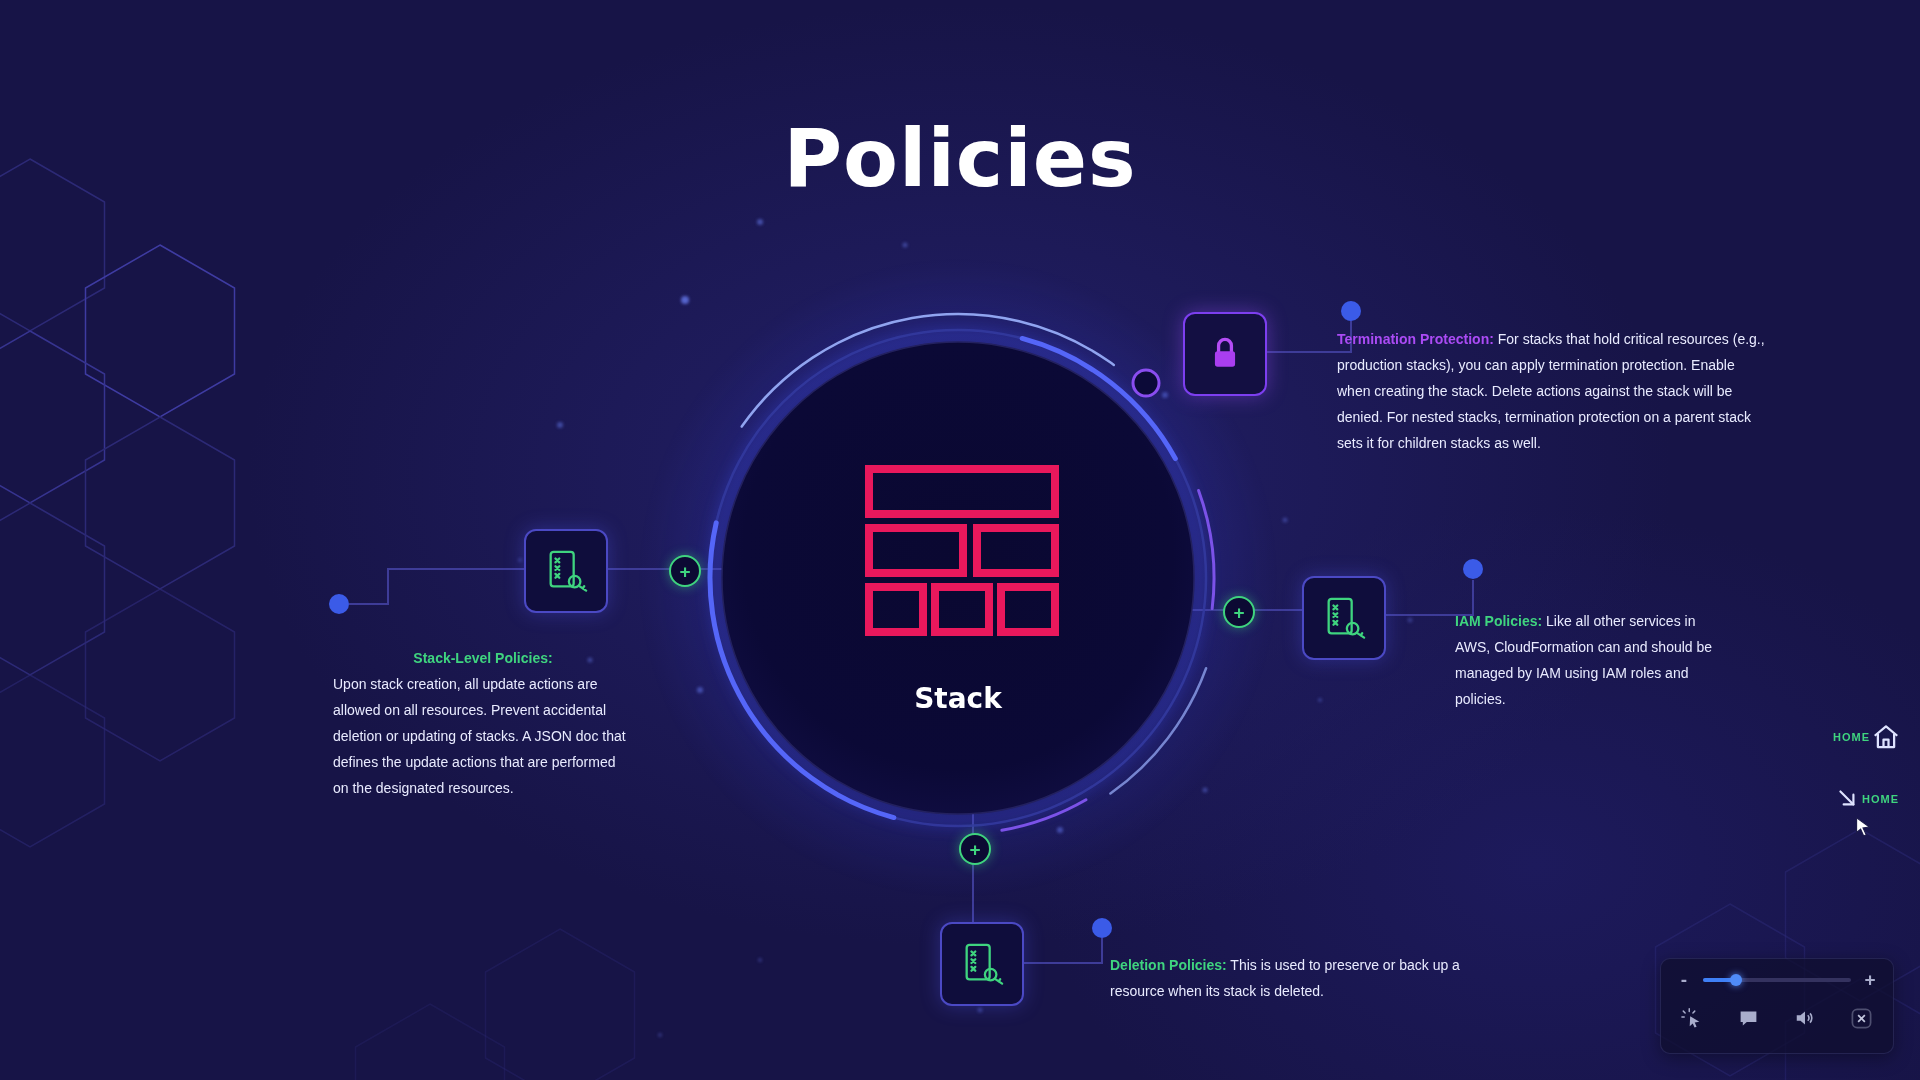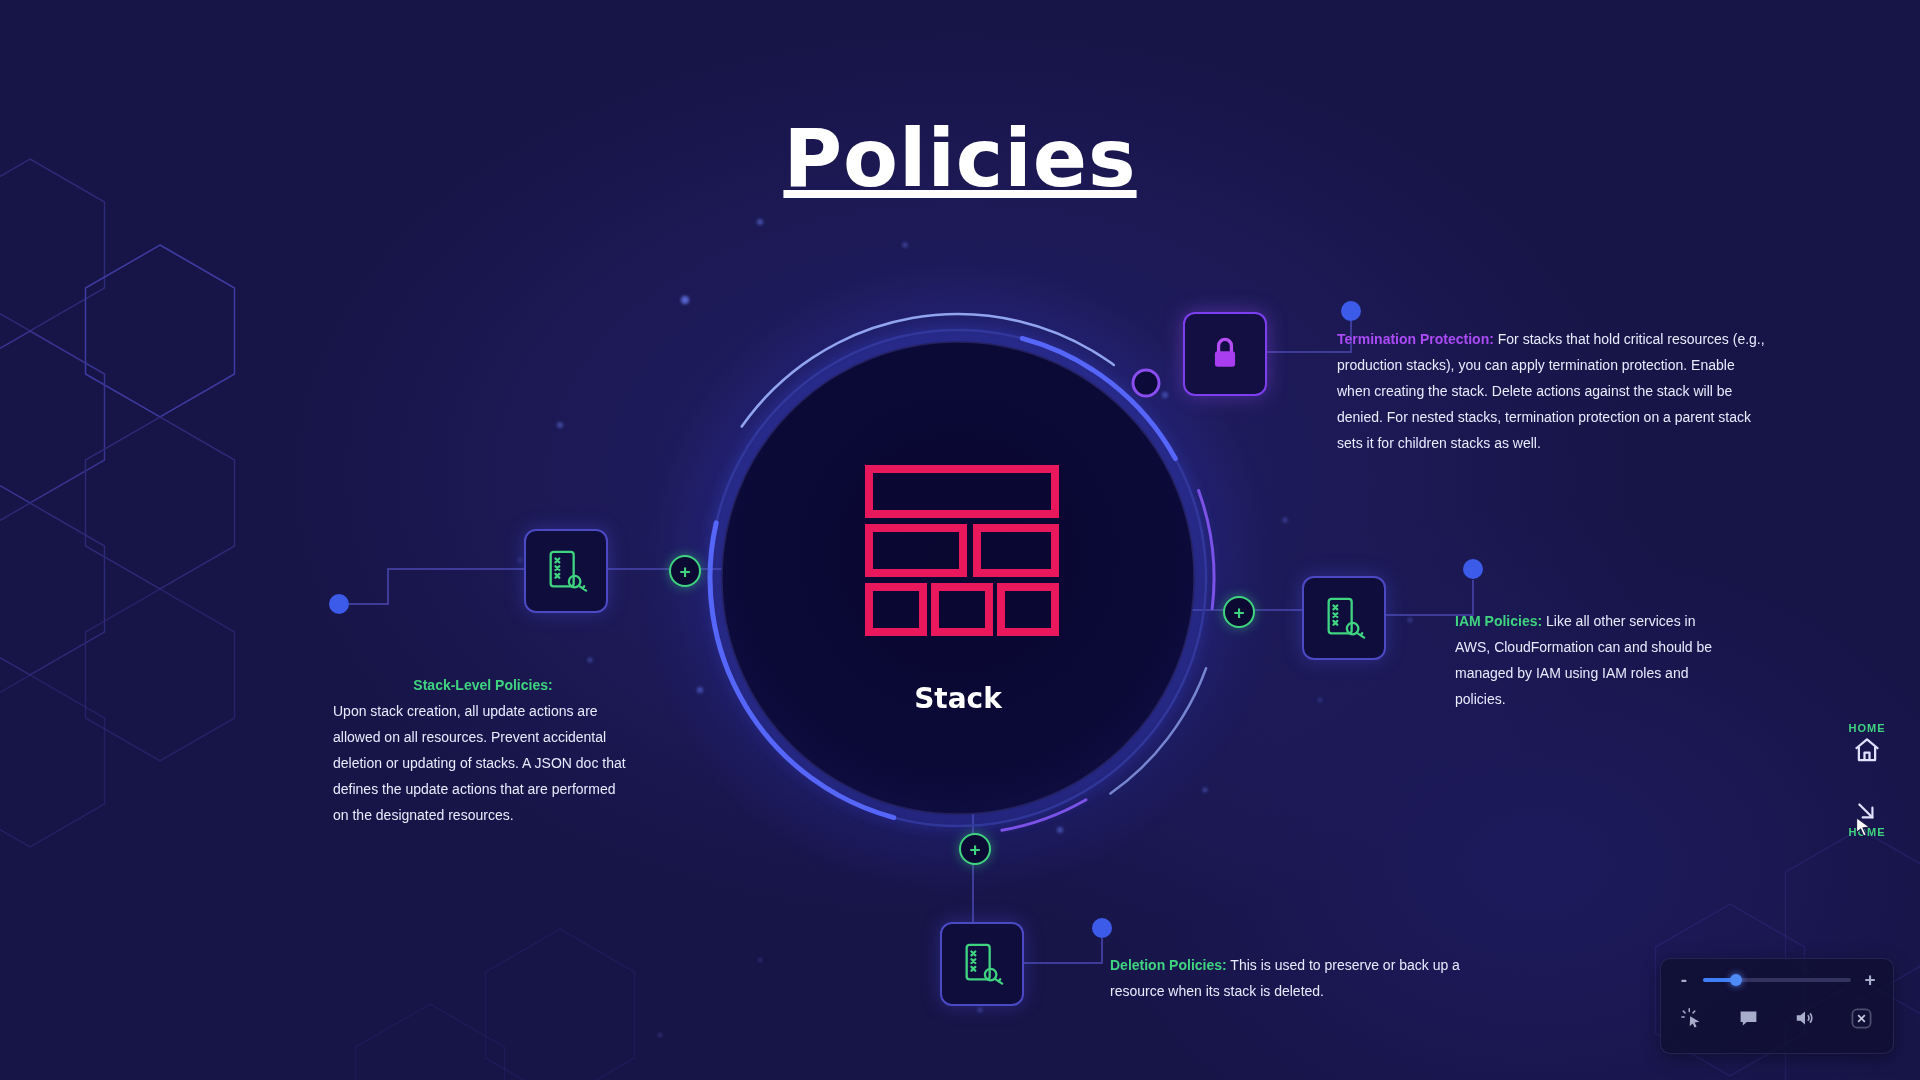--- a/index.html
+++ b/index.html
@@ -9,21 +9,21 @@
     background:
       radial-gradient(1150px 760px at 50% 44%, #232069 0%, rgba(35,32,105,0) 62%),
       radial-gradient(900px 650px at 80% 80%, #1d1a5c 0%, rgba(29,26,92,0) 55%),
       #171447;
   }
   svg{display:block}
   #scene{position:absolute;left:0;top:0;z-index:1}
 
   .page-title{
     position:absolute;left:0;top:112px;width:100%;text-align:center;z-index:5;
-    font-family:"DejaVu Sans",sans-serif;font-size:80px;font-weight:800;color:#ffffff;letter-spacing:1px;text-decoration:underline;
+    font-family:"DejaVu Sans",sans-serif;font-size:80px;font-weight:800;color:#ffffff;letter-spacing:1px;
   }
   .stack-label{
     position:absolute;left:858px;top:682px;width:200px;text-align:center;z-index:6;
     font-family:"DejaVu Sans",sans-serif;font-size:28px;font-weight:700;color:#ffffff;
   }
 
   .icon-box{
     position:absolute;width:80px;height:80px;border-radius:12px;z-index:6;
     background:#0f0d3c;border:2px solid #4b49c4;
     display:flex;align-items:center;justify-content:center;
@@ -37,28 +37,28 @@
     background:#0c0a33;border:2px solid #3fd47f;color:#3fd47f;
     display:flex;align-items:center;justify-content:center;
     font-size:19px;font-weight:700;line-height:1;
     box-shadow:0 0 12px rgba(63,212,127,.45);cursor:pointer;
   }
 
   .text-block{position:absolute;z-index:6;font-size:14px;line-height:26px;color:#e9ebff;}
   .text-block .label{font-weight:700;}
   .label.green{color:#3fd47f;text-align:center;}
   .label.purple{color:#ab4bf5;}
-  .label.block{display:block;margin-top:27px;}
+  .label.block{display:block;}
 
   .nav-rail{
     position:absolute;left:1828px;top:722px;width:78px;z-index:8;
     display:flex;flex-direction:column;align-items:center;gap:5px;
   }
   .nav-label{font-size:11px;font-weight:700;letter-spacing:1px;color:#3fd47f;}
-  .nav-btn{display:flex;flex-direction:column;align-items:center;gap:1px;cursor:pointer;}
+  .nav-btn{display:flex;flex-direction:row;align-items:center;gap:1px;cursor:pointer;}
   .nav-spacer{height:24px;}
 
   .control-bar{
     position:absolute;left:1660px;top:958px;width:234px;height:96px;z-index:8;
     background:rgba(16,14,48,.78);border:1px solid rgba(130,130,210,.18);
     border-radius:10px;box-shadow:0 4px 18px rgba(0,0,0,.35);
     padding:10px 14px;box-sizing:border-box;
   }
   .zoom-row{display:flex;align-items:center;height:22px;}
   .zoom-btn{width:18px;text-align:center;color:#a9adcc;font-size:19px;font-weight:700;cursor:pointer;user-select:none;}

